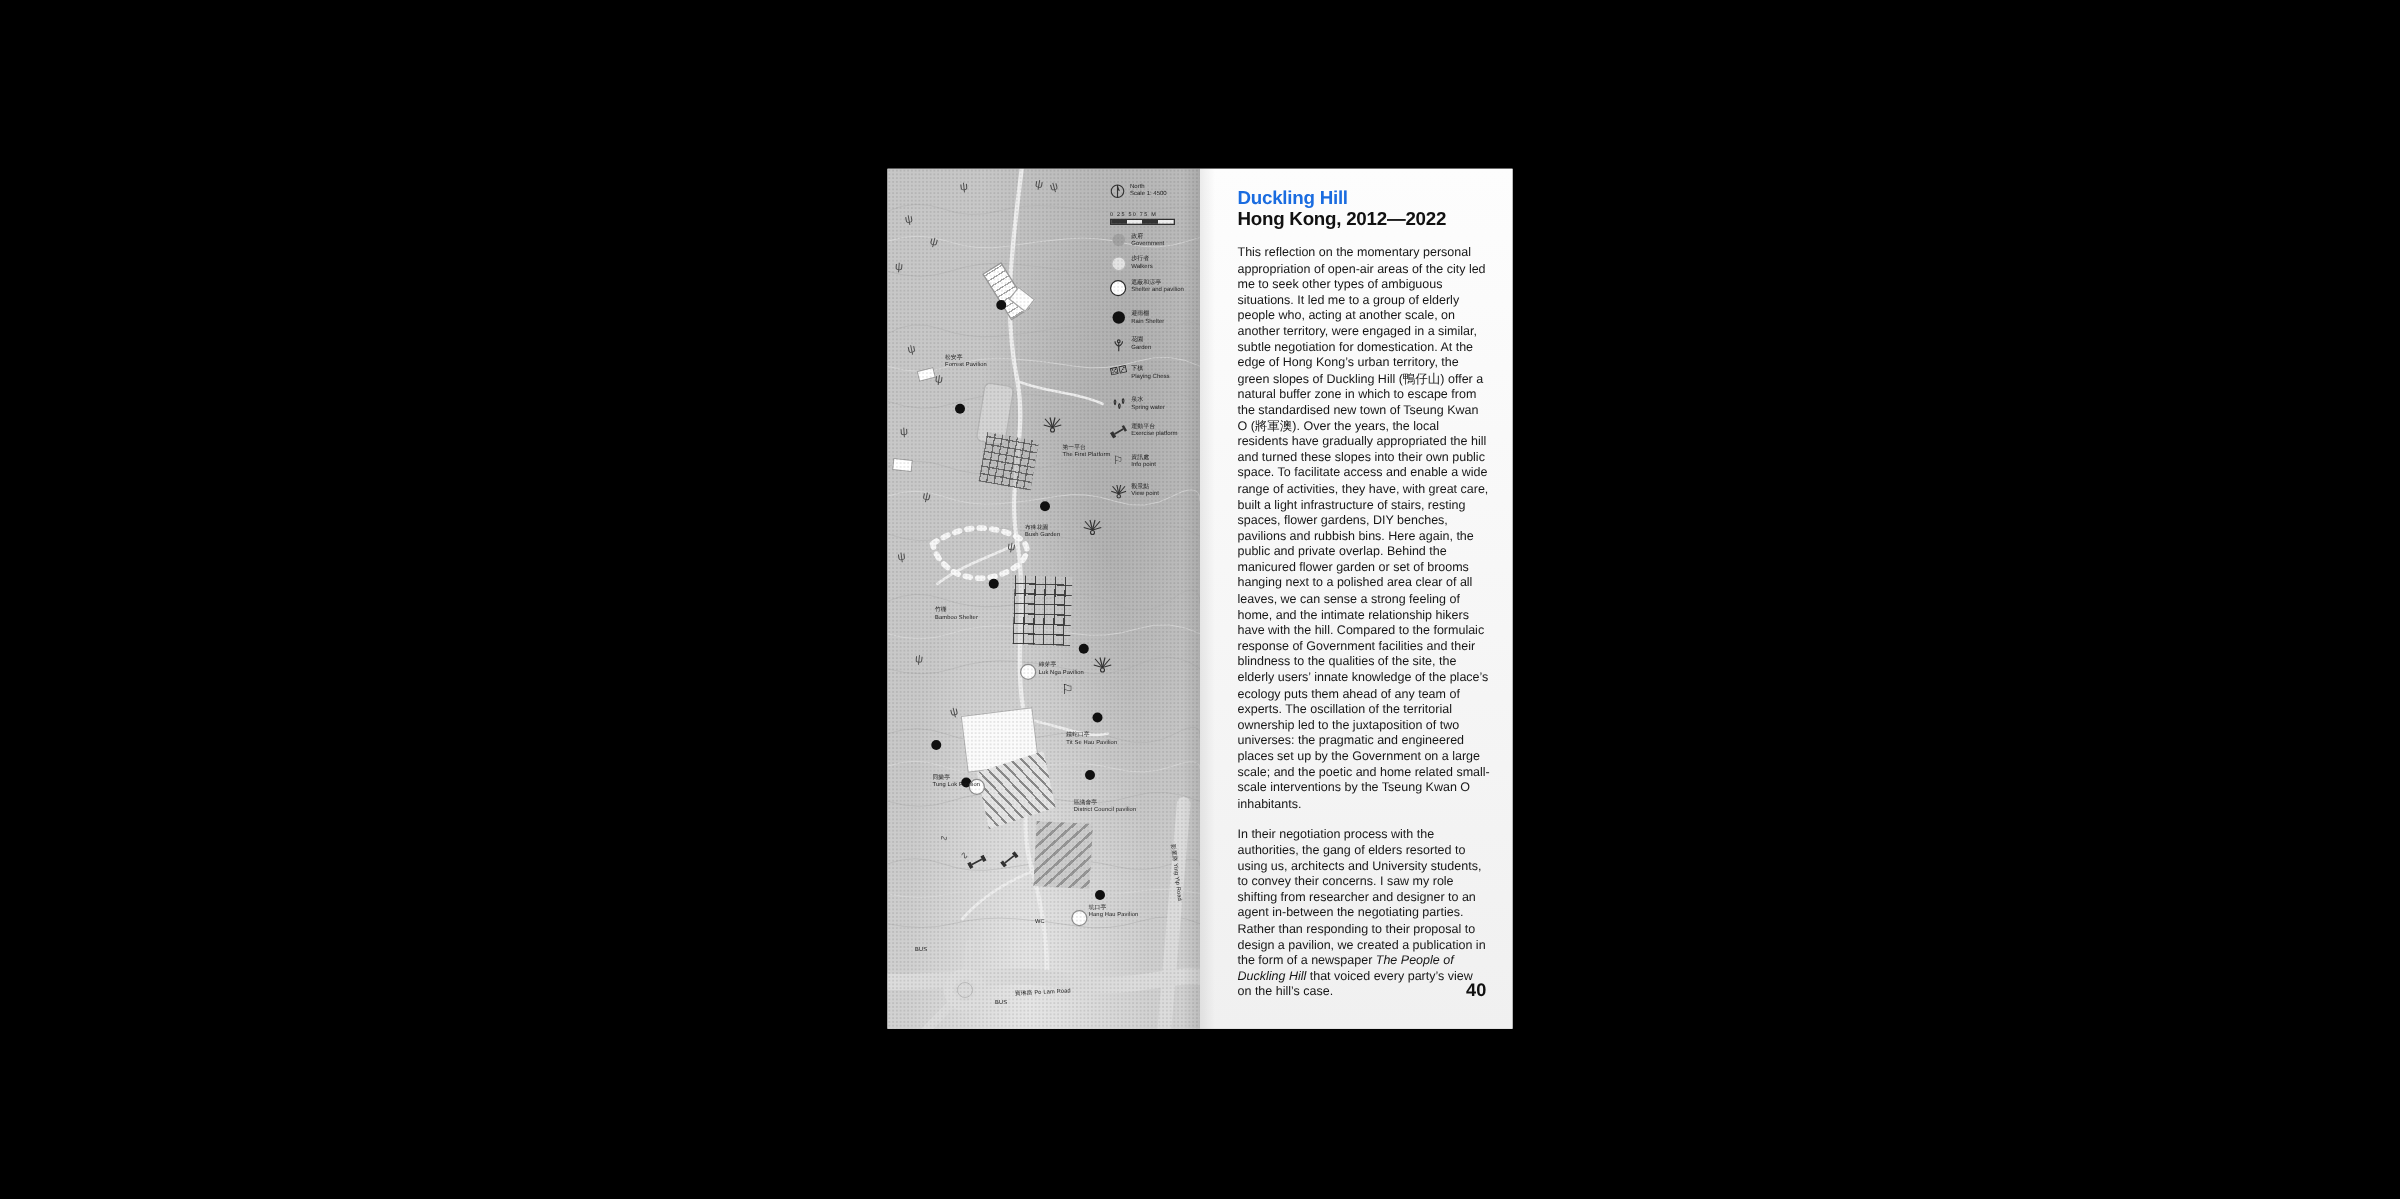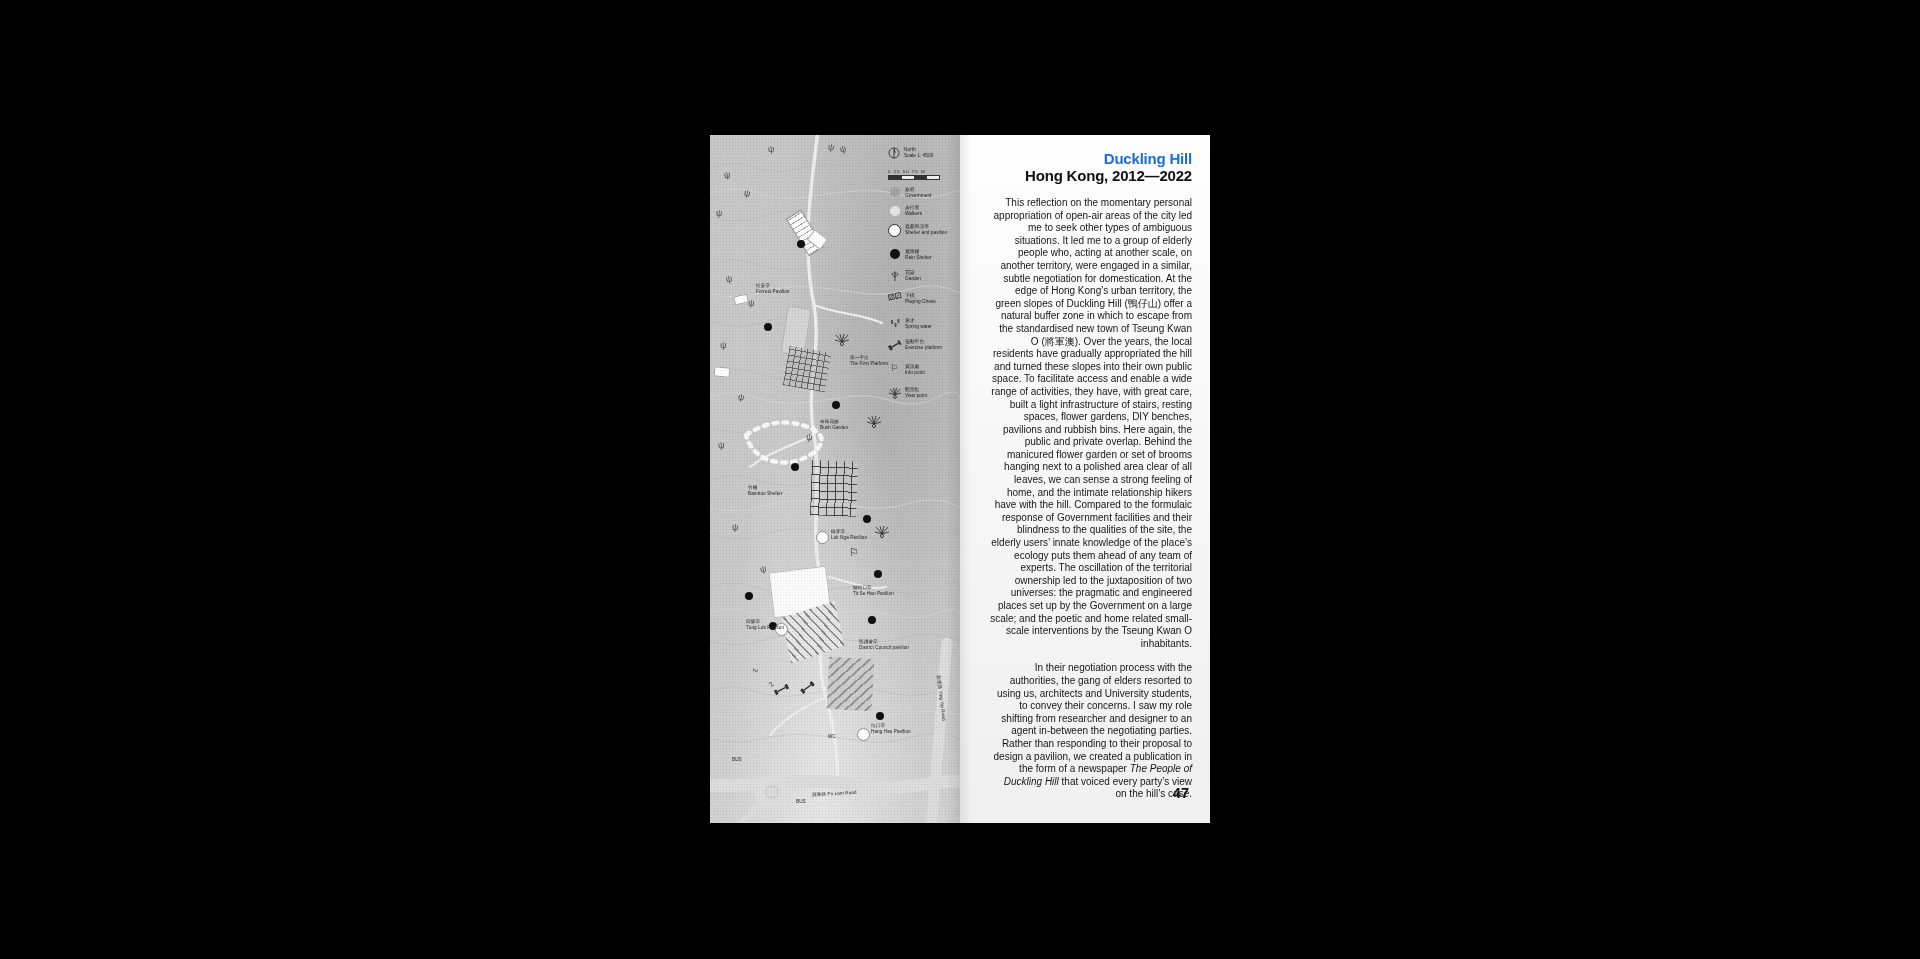--- a/index.html
+++ b/index.html
@@ -69,21 +69,21 @@
   .north{position:absolute;left:178px;top:12px;display:flex;gap:4px;}
   .scalebar{position:absolute;left:178px;top:34px;width:56px;}
   .scalebar .nums{font-size:4.4px;color:#222;letter-spacing:1px;white-space:nowrap;}
   .scalebar .bar{margin-top:1px;width:50px;height:3px;border:0.8px solid #333;
        background:repeating-linear-gradient(90deg,#333 0 12.5px,#eee 12.5px 25px);}
   
   .rightpage{position:absolute;left:250px;top:0;width:250px;height:688px;
        background:linear-gradient(180deg,#fdfdfd,#f0f0f0);}
   .rightpage .gutter{position:absolute;left:0;top:0;width:12px;height:100%;
        background:linear-gradient(90deg,rgba(0,0,0,.07),transparent);}
-  .textcol{position:absolute;left:30px;top:15px;width:202px;text-align:right;}
+  .textcol{position:absolute;left:30px;top:15px;width:202px;}
   .doc-title{font-size:15px;font-weight:600;letter-spacing:-.2px;margin:0;}
   .doc-sub{font-size:15px;font-weight:600;color:#111;letter-spacing:-.2px;margin:0 0 13px 0;}
   .body-text{font-size:10px;line-height:1.26;color:#161616;letter-spacing:0;}
   .body-text p{margin:0 0 12px 0;}
   .page-num{position:absolute;right:21px;bottom:22px;font-size:14.5px;font-weight:600;color:#111;}
 </style>
 </head>
 <body>
 
 <div class="spread">
@@ -387,15 +387,15 @@
   <div class="rightpage">
     <div class="gutter"></div>
     <div class="textcol">
       <h1 class="doc-title" id="docTitle" style="color: rgb(26, 108, 224);">Duckling Hill</h1>
       <h2 class="doc-sub">Hong Kong, 2012—2022</h2>
       <div class="body-text">
         <p>This reflection on the momentary personal appropriation of open-air areas of the city led me to seek other types of ambiguous situations. It led me to a group of elderly people who, acting at another scale, on another territory, were engaged in a similar, subtle negotiation for domestication. At the edge of Hong Kong’s urban territory, the green slopes of Duckling Hill (鴨仔山) offer a natural buffer zone in which to escape from the standardised new town of Tseung Kwan O (將軍澳). Over the years, the local residents have gradually appropriated the hill and turned these slopes into their own public space. To facilitate access and enable a wide range of activities, they have, with great care, built a light infrastructure of stairs, resting spaces, flower gardens, DIY benches, pavilions and rubbish bins. Here again, the public and private overlap. Behind the manicured flower garden or set of brooms hanging next to a polished area clear of all leaves, we can sense a strong feeling of home, and the intimate relationship hikers have with the hill. Compared to the formulaic response of Government facilities and their blindness to the qualities of the site, the elderly users’ innate knowledge of the place’s ecology puts them ahead of any team of experts. The oscillation of the territorial ownership led to the juxtaposition of two universes: the pragmatic and engineered places set up by the Government on a large scale; and the poetic and home related small-scale interventions by the Tseung Kwan O inhabitants.</p>
         <p><span>In their negotiation process with the authorities, the gang of elders resorted to using us, architects and University students, to convey their concerns. I saw my role shifting from researcher and designer to an agent in-between the negotiating parties. Rather than responding to their proposal to design a pavilion, we created a publication in the form of a newspaper </span><i>The People of Duckling Hill</i><span> that voiced every party’s view on the hill’s case.</span></p>
       </div>
     </div>
-    <div class="page-num">47</div>
+    <div class="page-num">40</div>
   </div>
 </div>
 
 </body></html>

